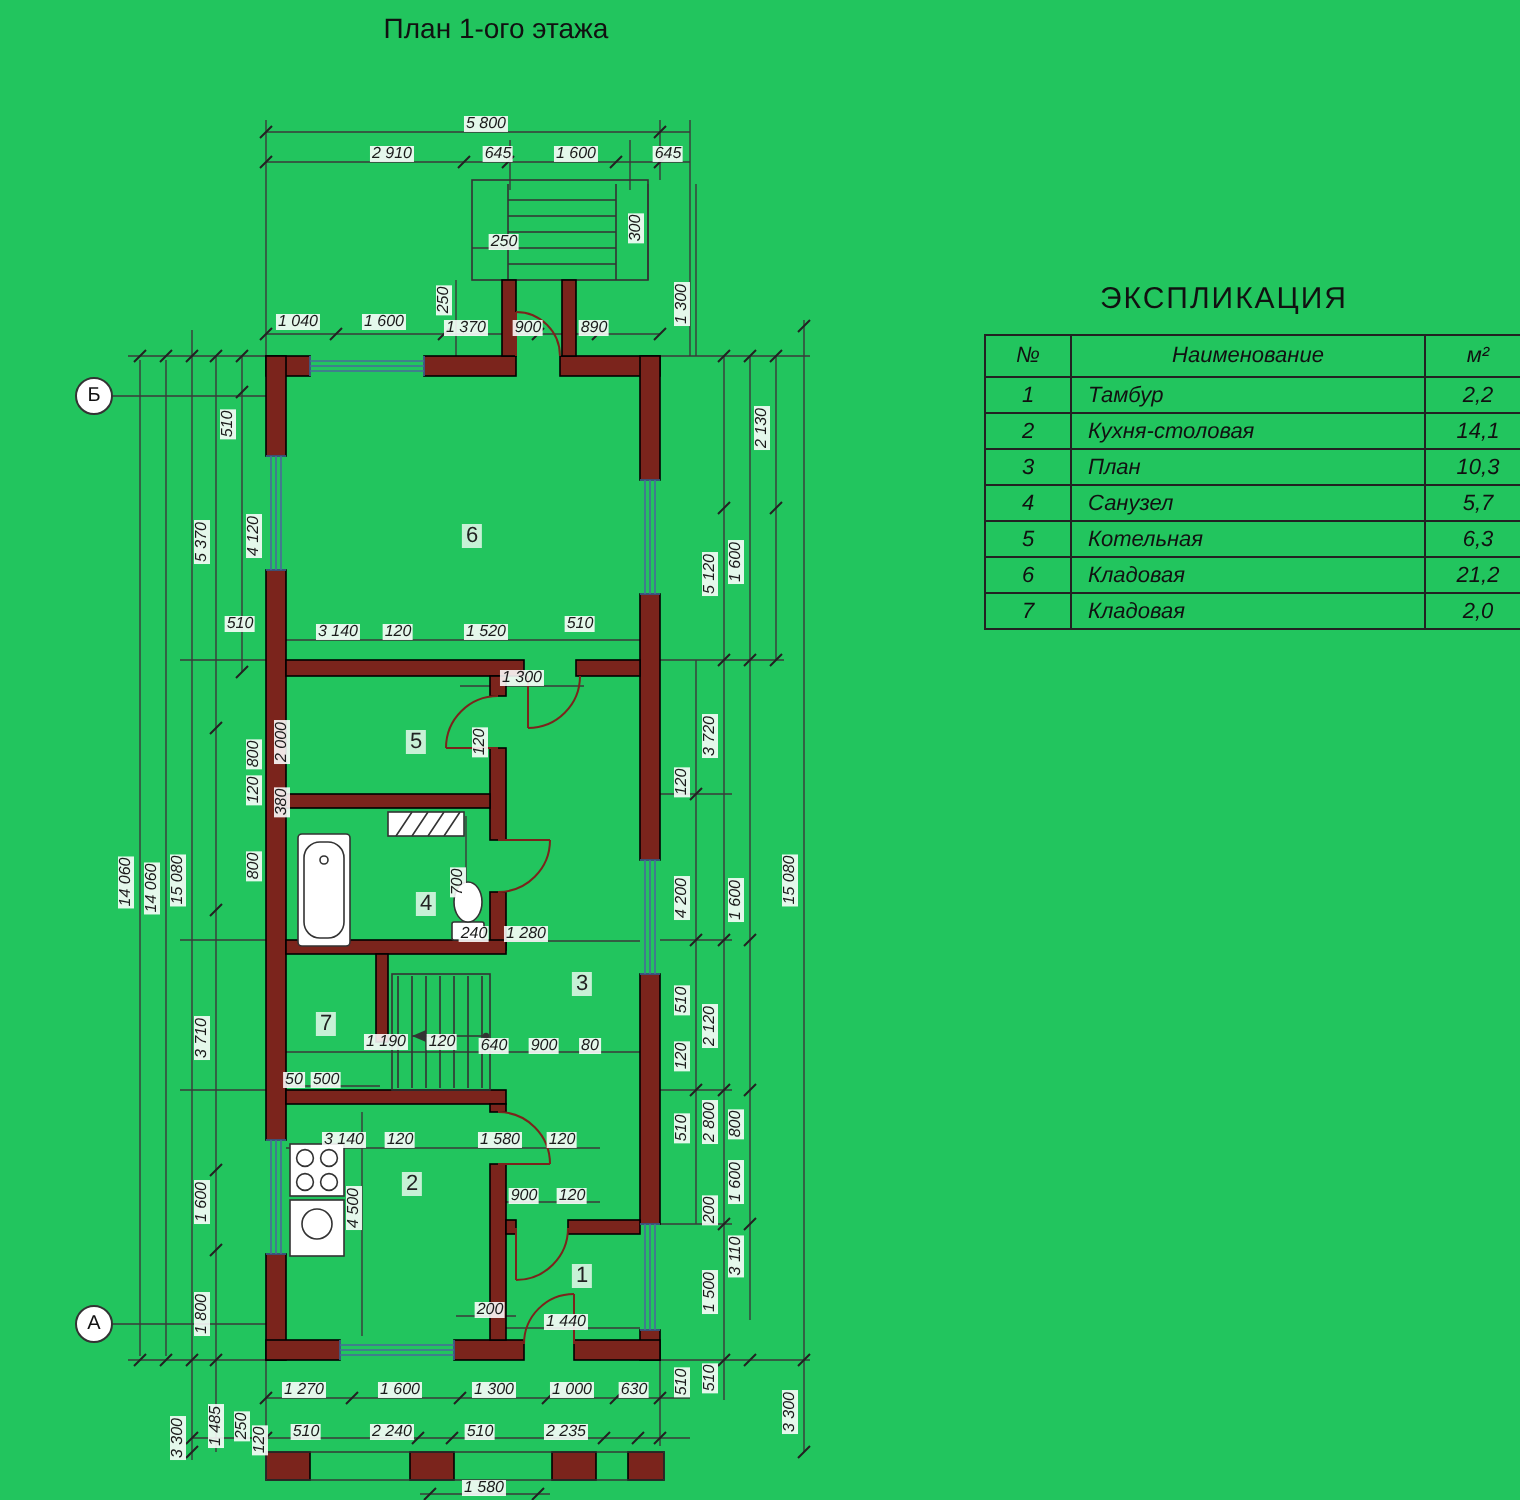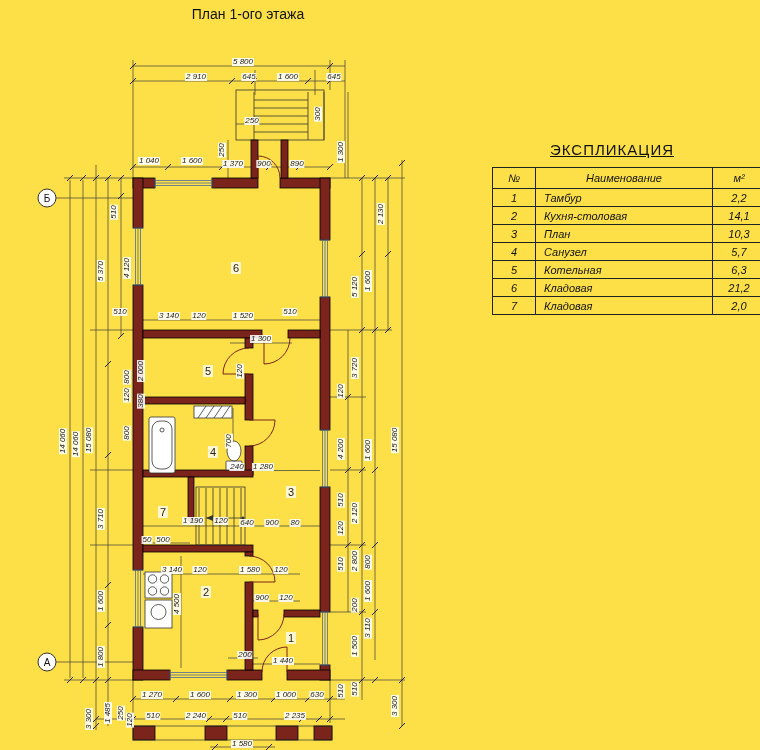--- a/index.html
+++ b/index.html
@@ -1,21 +1,21 @@
 <!DOCTYPE html>
 <html><head>
 <meta charset="utf-8">
 <style>
   html,body{margin:0;padding:0;background:#fff;}
-  .page{position:relative;width:760px;height:750px;background:#fde047;overflow:hidden;
+  .page{position:relative;width:760px;height:750px;background:#22c55e;overflow:hidden;
         font-family:"Liberation Sans",sans-serif;}
   .plan-title{position:absolute;left:248px;top:6px;transform:translateX(-50%);
         font:14px "Liberation Sans",sans-serif;color:#111;white-space:nowrap;}
   .expl-title{position:absolute;left:612px;top:141px;transform:translateX(-50%);
-        font:15px "Liberation Sans",sans-serif;letter-spacing:1px;color:#111;white-space:nowrap;text-decoration:underline;}
+        font:15px "Liberation Sans",sans-serif;letter-spacing:1px;color:#111;white-space:nowrap;}
   .plan-svg{position:absolute;left:0;top:0;}
   .labels{position:absolute;left:0;top:0;width:760px;height:750px;pointer-events:none;}
   .dim{position:absolute;font:italic 8px/1 "Liberation Sans",sans-serif;color:#1a1a1a;
         background:rgba(255,255,255,.88);padding:0 1px;transform:translate(-50%,-50%);
         white-space:nowrap;}
   .dim.rot{transform:translate(-50%,-50%) rotate(-90deg);}
   .room-num{position:absolute;font:11px "Liberation Sans",sans-serif;color:#222;
         transform:translate(-50%,-50%);background:rgba(255,255,255,.75);padding:0 2px;}
   .axis-bubble{position:absolute;width:17px;height:17px;border:1px solid #333;border-radius:50%;
         background:#fff;font:10px/17px "Liberation Sans",sans-serif;text-align:center;color:#111;
@@ -287,21 +287,21 @@
       <span class="dim" style="left: 317px; top: 695px;">630</span>
       <span class="dim rot" style="left: 341px; top: 691px;">510</span>
       <span class="dim rot" style="left: 395px; top: 706px;">3 300</span>
       <span class="dim rot" style="left: 108px; top: 713px;">1 485</span>
       <span class="dim rot" style="left: 121px; top: 713px;">250</span>
       <span class="dim rot" style="left: 130px; top: 720px;">120</span>
       <span class="dim rot" style="left: 89px; top: 719px;">3 300</span>
       <span class="dim" style="left: 153px; top: 716px;">510</span>
       <span class="dim" style="left: 196px; top: 716px;">2 240</span>
       <span class="dim" style="left: 240px; top: 716px;">510</span>
-      <span class="dim" style="left: 283px; top: 716px; margin-left: 12px;">2 235</span>
+      <span class="dim" style="left: 283px; top: 716px;">2 235</span>
       <span class="dim" style="left: 242px; top: 744px;">1 580</span>
       <span class="room-num" style="left: 236px; top: 268px;">6</span>
       <span class="room-num" style="left: 208px; top: 371px;">5</span>
       <span class="room-num" style="left: 213px; top: 452px;">4</span>
       <span class="room-num" style="left: 163px; top: 512px;">7</span>
       <span class="room-num" style="left: 291px; top: 492px;">3</span>
       <span class="room-num" style="left: 206px; top: 592px;">2</span>
       <span class="room-num" style="left: 291px; top: 638px;">1</span>
       <span class="axis-bubble" style="left: 47px; top: 198px;">Б</span>
       <span class="axis-bubble" style="left: 47px; top: 662px;">А</span>

